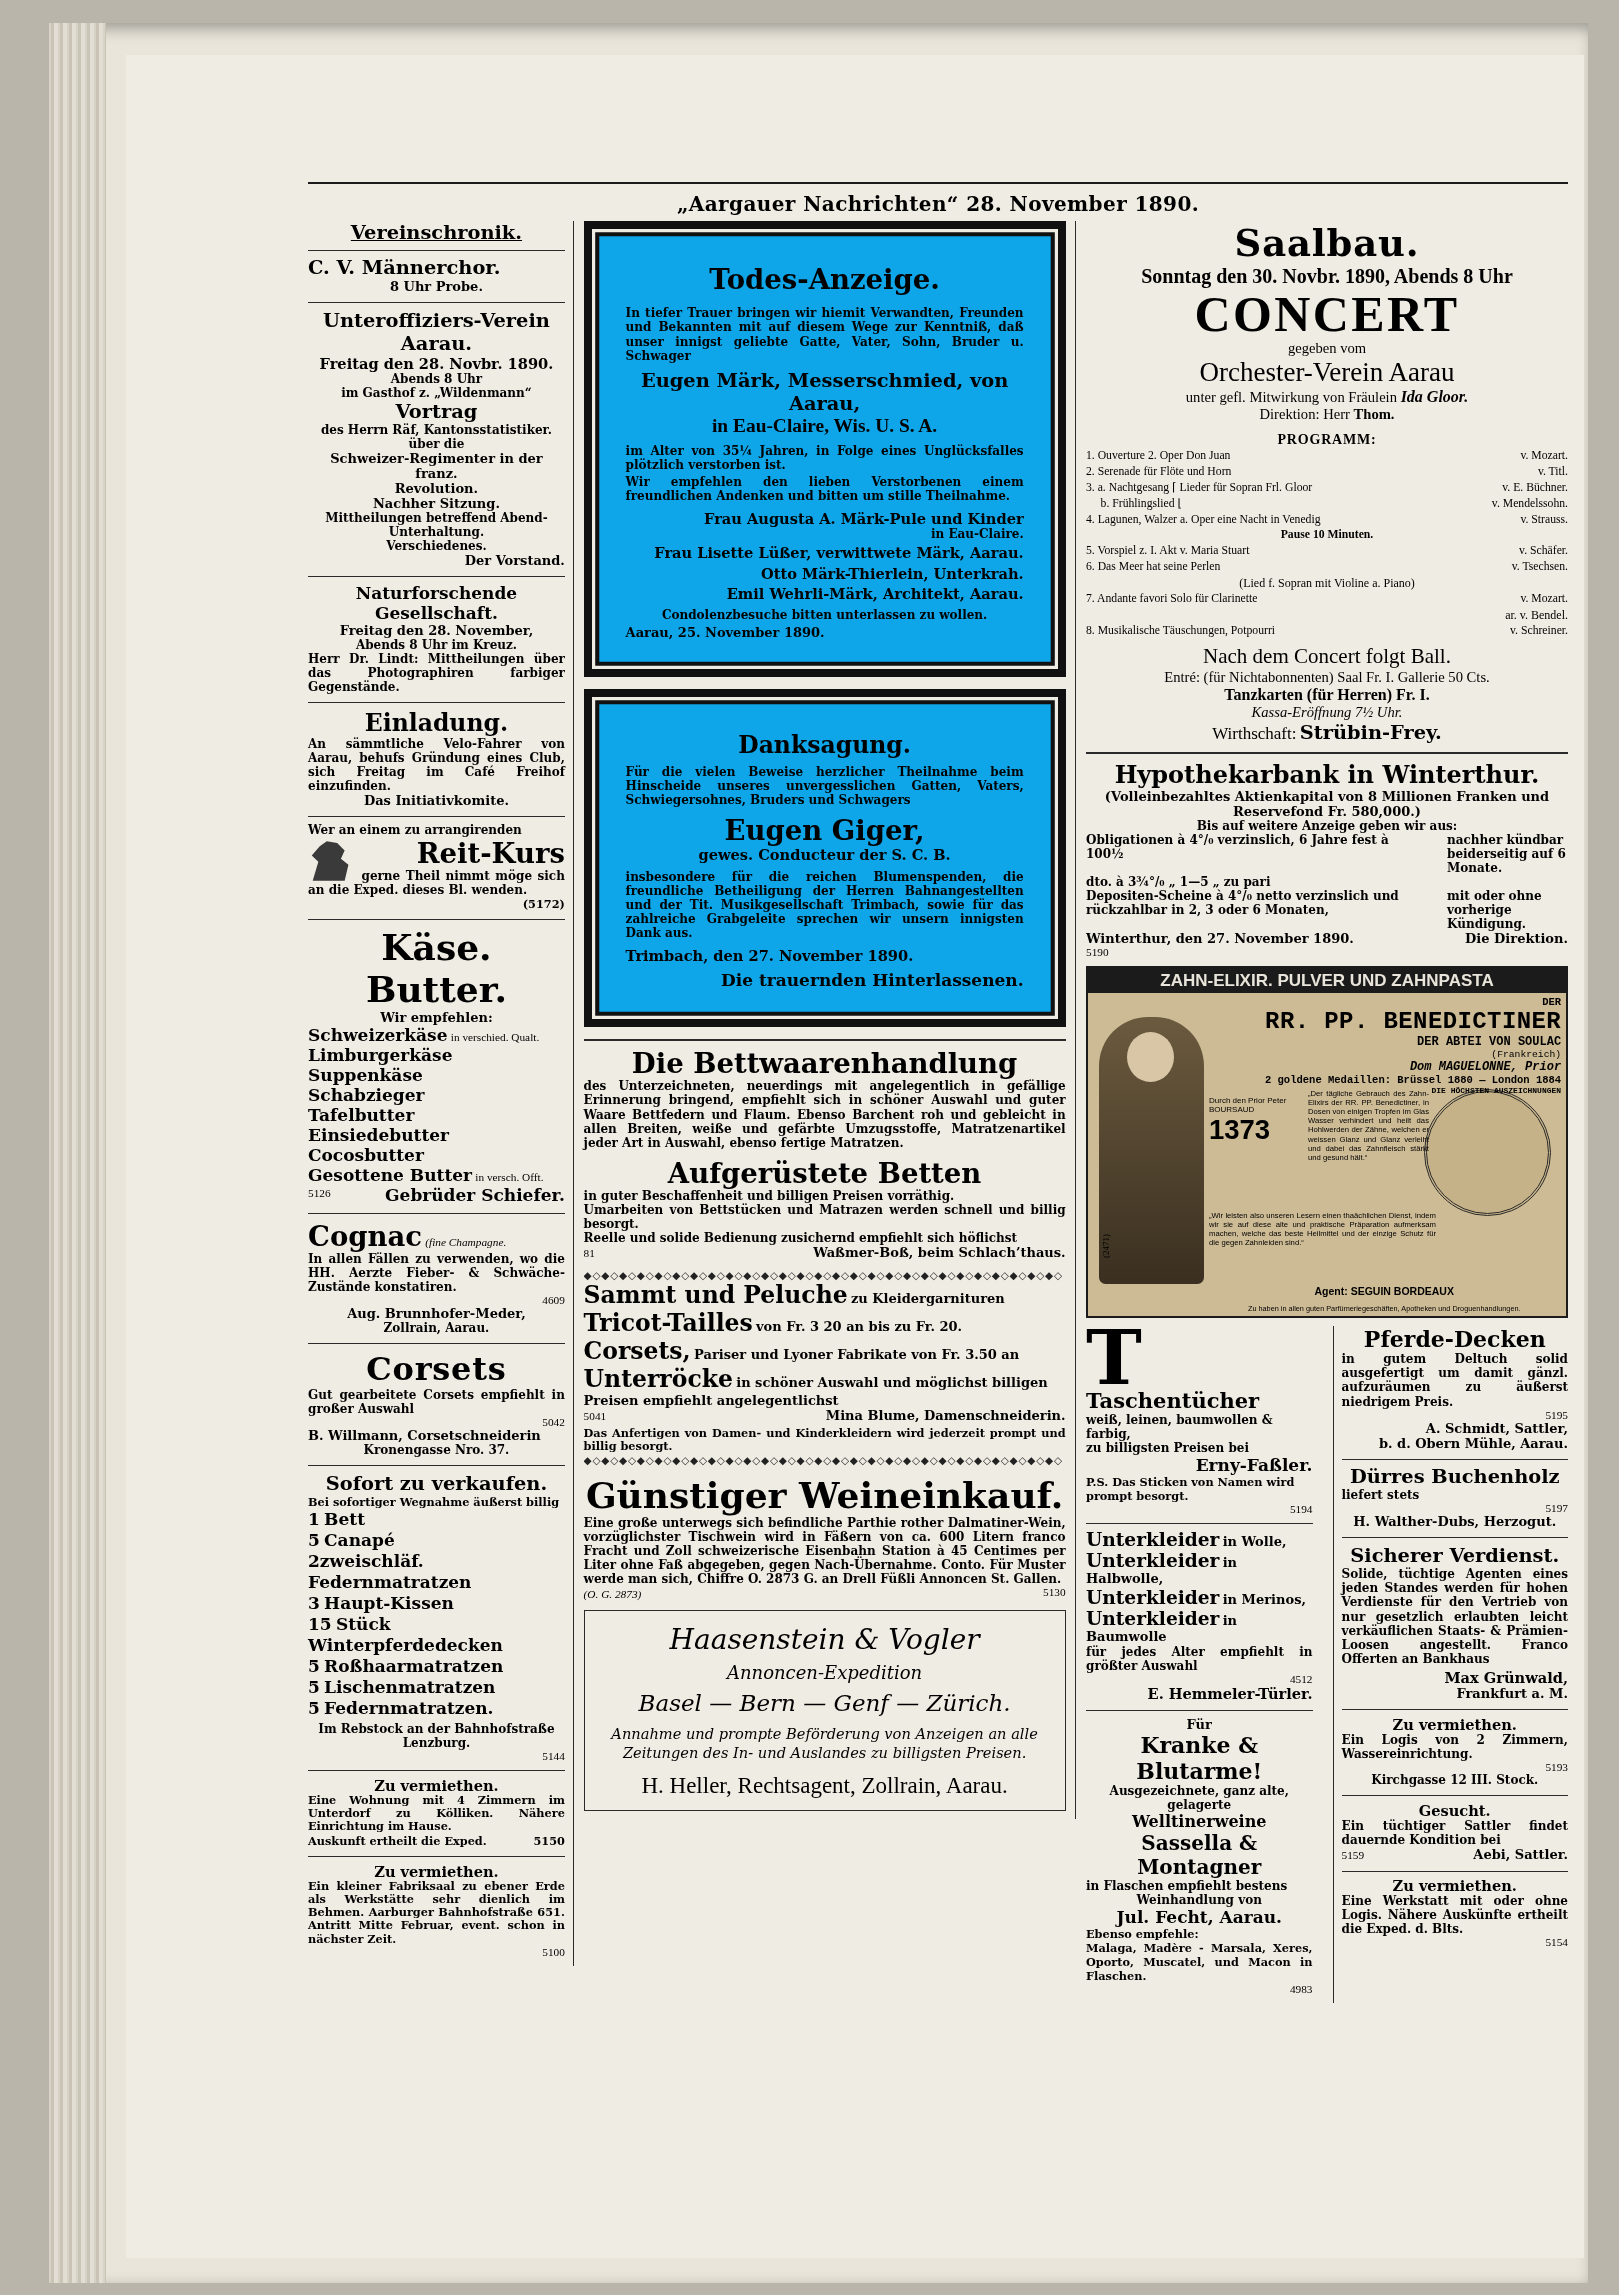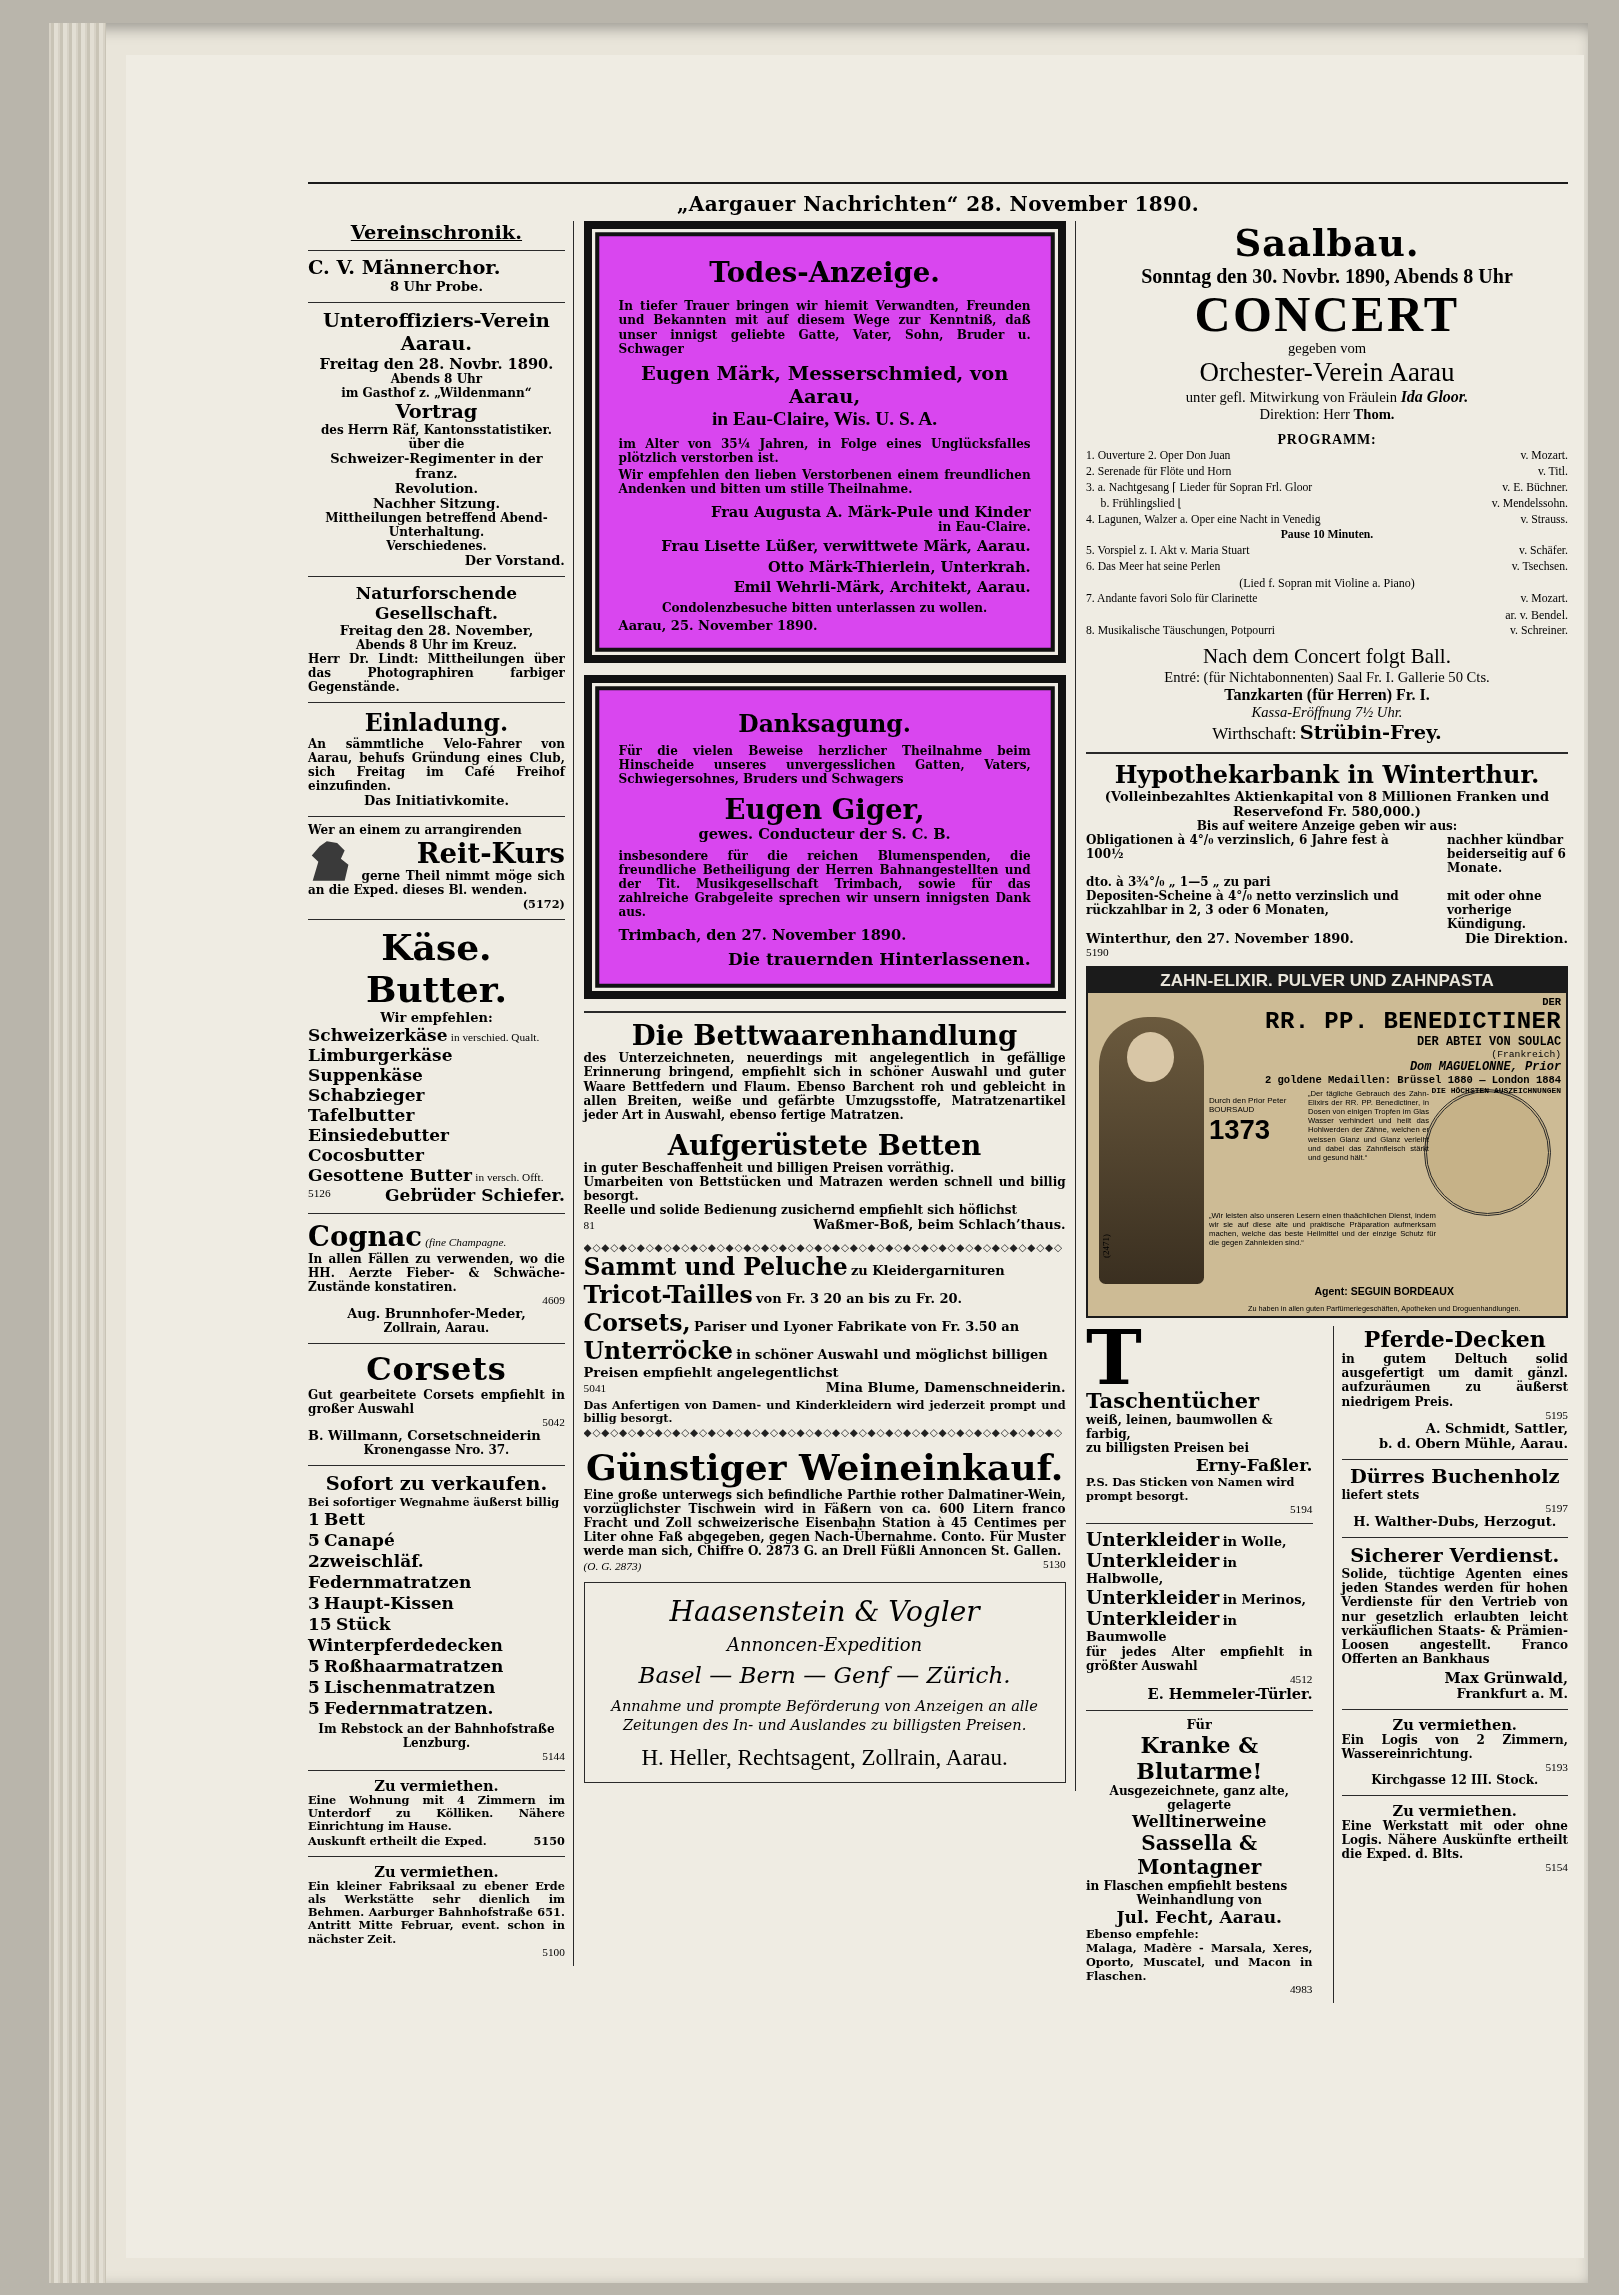--- a/index.html
+++ b/index.html
@@ -51,21 +51,21 @@
   .t14{font-size:14.6px;}
   .t16{font-size:17px;}
   .t18{font-size:19.4px;}
   .t22{font-size:23.5px;}
   .t26{font-size:27.5px;}
   .t34{font-size:36px;}
   .lh{line-height:1.18;}
   
   .mourn{
     border:8px solid #111;
-    padding:9px;background:#d946ef;margin-bottom:11.3px;
+    padding:16px;background:#0ea5e9;margin-bottom:11.3px;
     box-shadow:0 0 0 3.2px #efece3 inset, 0 0 0 7.3px #111 inset;
   }
   .mourn-in{padding:18px 18px 13px 18px;}
   .diamondrow{
     font-size:10.5px;letter-spacing:0.8px;overflow:hidden;white-space:nowrap;color:#222;
   }
   .right{text-align:right;}
   .prog{font-size:11.7px;line-height:1.35;}
   .prog .r{float:right;}
   .clr{clear:both;}
@@ -472,20 +472,27 @@
             </div>
 
             <div class="blk">
               <div class="hr"></div>
               <div class="fr t14 ctr">Zu vermiethen.</div>
               <div class="t12 fr just">Ein Logis von 2 Zimmern, Wassereinrichtung.</div>
               <div class="t11 right">5193</div>
               <div class="fr t12 ctr">Kirchgasse 12 III. Stock.</div>
             </div>
 
+            <div class="blk">
+              <div class="hr"></div>
+              <div class="fr t14 ctr">Gesucht.</div>
+              <div class="t12 fr just">Ein tüchtiger Sattler findet dauernde Kondition bei</div>
+              <div><span class="t11">5159</span><span class="fr t13" style="float:right">Aebi, Sattler.</span></div>
+              <div class="clr"></div>
+            </div>
 
             <div class="blk">
               <div class="hr"></div>
               <div class="fr t14 ctr">Zu vermiethen.</div>
               <div class="t12 fr just">Eine Werkstatt mit oder ohne Logis. Nähere Auskünfte ertheilt die Exped. d. Blts.</div>
               <div class="t11 right">5154</div>
             </div>
           </div>
         </div>
 

